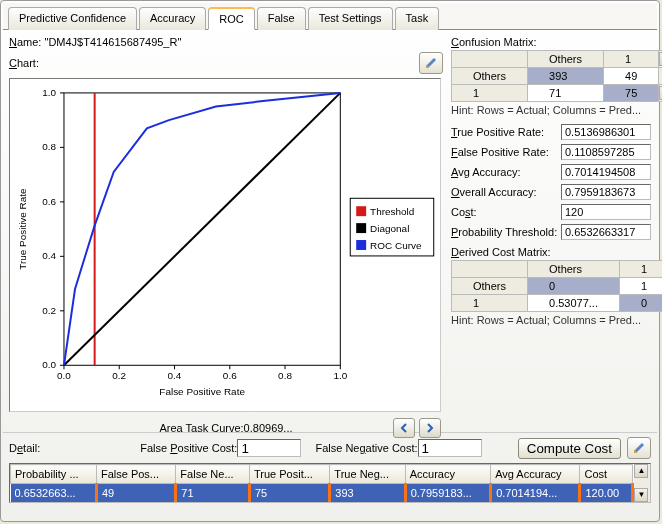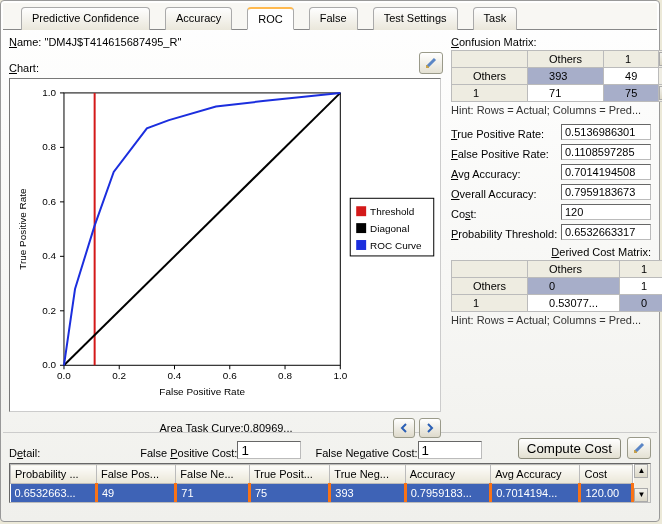--- a/index.html
+++ b/index.html
@@ -31,21 +31,20 @@
     padding: 4px 10px;
     border: 1px solid #aaa;
     border-bottom: none;
     border-top-left-radius: 4px;
     border-top-right-radius: 4px;
     background: linear-gradient(to bottom, #fefefe, #eae7db);
     margin-right: 2px;
     cursor: pointer;
     position: relative;
     top: 1px;
-    margin-left: 13px;
   }
   .tab.active {
     background: #fff;
     border-top: 2px solid #ffb94e;
     border-bottom: 1px solid #fff;
     z-index: 2;
   }
   .content {
     display: flex;
     padding: 6px;
@@ -54,21 +53,21 @@
   .left-pane {
     width: 440px;
     margin-right: 8px;
   }
   .right-pane {
     width: 200px;
     font-size: 11px;
   }
   .name-row, .chart-row, .stat-row, .cost-row {
     display: flex;
-    align-items: flex-end;
+    align-items: center;
     margin-bottom: 4px;
   }
   .underline { text-decoration: underline; }
   .chart-box {
     border: 1px inset #ccc;
     background: #fff;
     width: 432px;
     height: 334px;
     position: relative;
   }
@@ -326,21 +325,21 @@
         </div>
       <div class="stat-row">
           <span>Co<span class="underline">s</span>t:</span>
           <span class="stat-val">120</span>
         </div>
       <div class="stat-row">
           <span><span class="underline">P</span>robability Threshold:</span>
           <span class="stat-val">0.6532663317</span>
         </div>
 
-      <span class="matrix-label" style="margin-top:6px;text-align:right;"><span class="underline">D</span>erived Cost Matrix:</span>
+      <span class="matrix-label" style="margin-top:6px;"><span class="underline">D</span>erived Cost Matrix:</span>
       <table class="matrix">
         <tbody>
             <tr>
           <td class="header"></td>
           <td class="header">Others</td>
           <td class="header">1</td>
           <td class="scroll-col">
                 <span class="scroll-btn">▲</span>
               </td>
         </tr>

